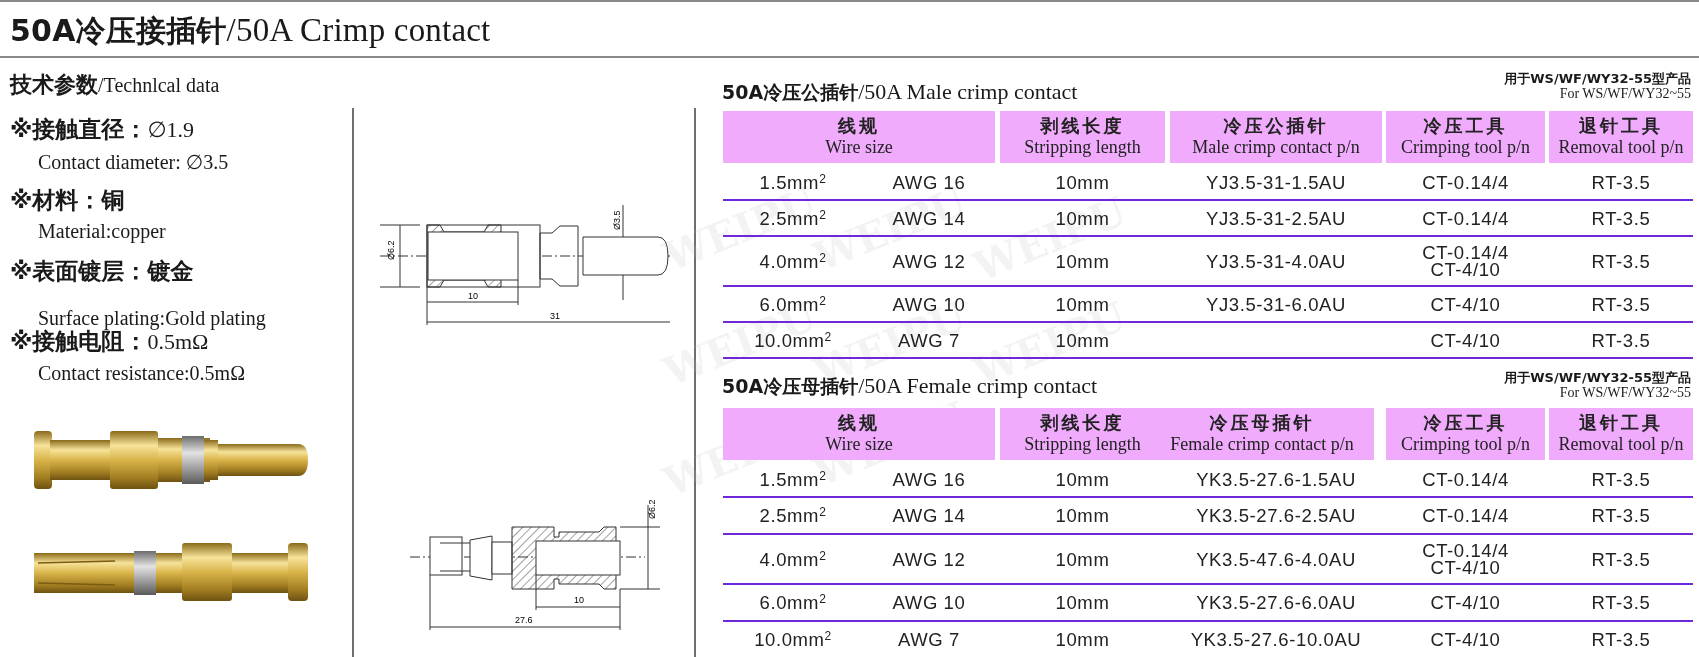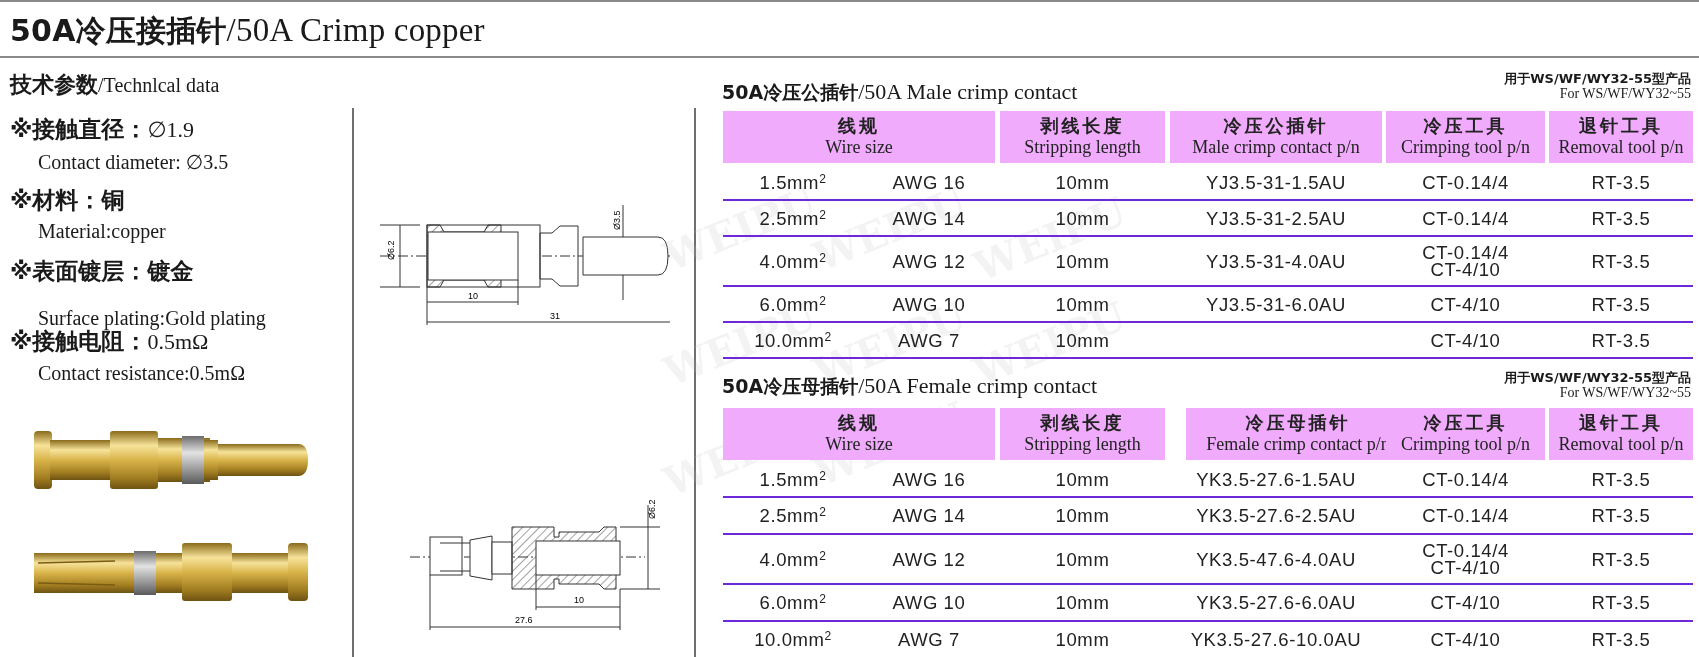--- a/index.html
+++ b/index.html
@@ -46,21 +46,21 @@
   .c4 { left: 663px; width: 159px; }
   .c5 { left: 826px; width: 144px; }
 
   .wm { position: absolute; font-family: "DejaVu Serif", serif; font-weight: bold; font-size: 40px; color: rgba(190,190,190,0.18); transform: rotate(-22deg); pointer-events: none; white-space: nowrap; }
 </style>
 </head>
 <body>
 
 <div class="hr" style="top:0;"></div>
 <div id="title">
-  <span class="cn">50A冷压接插针</span><span>/50A Crimp copper</span>
+  <span class="cn">50A冷压接插针</span><span>/50A Crimp contact</span>
 </div>
 <div class="hr" style="top:56px;"></div>
 
 <div id="tech-heading">
   <span class="cn">技术参数</span><span>/Technlcal data</span>
 </div>
 
 <div class="spec spec-cn" style="top:114px;"><span class="cn">※接触直径：</span><span>∅1.9</span></div>
 <div class="spec spec-en" style="top:150px;">Contact diameter:  ∅3.5</div>
 
@@ -270,21 +270,21 @@
 <div class="table" style="top:408px;">
   <div class="thead">
     <div class="th" style="left:0; width:272px;">
         <span class="cn">线规</span>
         <span class="en">Wire size</span>
       </div>
     <div class="th" style="left:277px; width:165px;">
         <span class="cn">剥线长度</span>
         <span class="en">Stripping  length</span>
       </div>
-    <div class="th" style="left:463px; width:224px;">
+    <div class="th" style="left:427px; width:224px;">
         <span class="cn">冷压母插针</span>
         <span class="en">Female crimp contact p/n</span>
       </div>
     <div class="th" style="left:663px; width:159px;">
         <span class="cn">冷压工具</span>
         <span class="en">Crimping tool p/n</span>
       </div>
     <div class="th" style="left:826px; width:144px;">
         <span class="cn">退针工具</span>
         <span class="en">Removal tool p/n</span>

